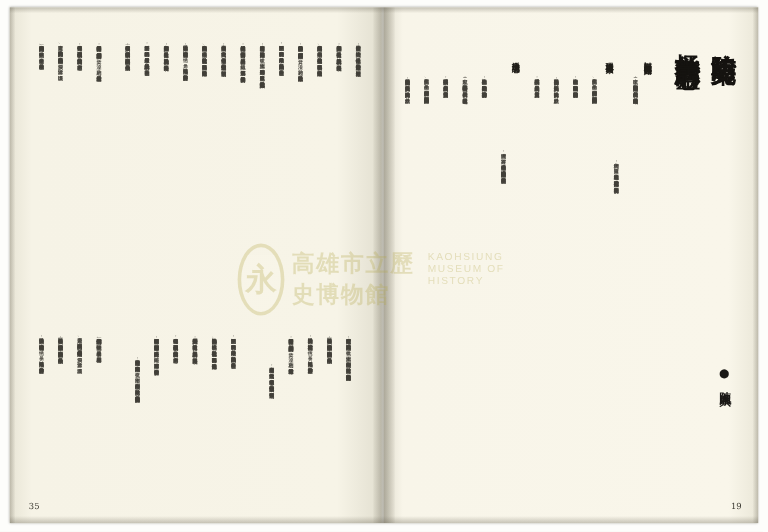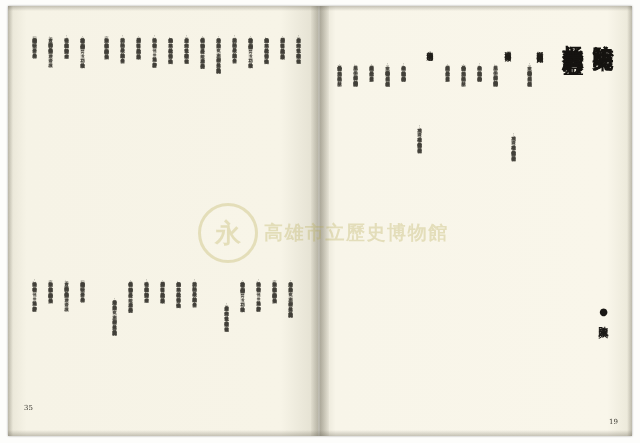--- a/index.html
+++ b/index.html
@@ -134,21 +134,21 @@
       <div class="col blk" style="left:144px;top:272px;width:13px;height:128px;">我們的教育長期偏重升學與考試，忽略了生活教育與公民教育，以致於許多人只知道追求個人的利益，而不懂得尊重公共的秩序與環境。</div>
       <div class="col blk" style="left:160px;top:272px;width:13px;height:128px;">空氣污染的來源包括工廠的煙囪、汽機車的排放廢氣，以及垃圾焚燒所產生的有毒氣體，都市地區的居民首當其衝，呼吸道疾病的罹患率年年升高。</div>
       <div class="col blk" style="left:176px;top:272px;width:13px;height:128px;">法令的制訂固然重要，執行的決心更為關鍵，如果取締只是做做樣子，罰款又遠低於防治設備的成本，業者自然不會主動改善。</div>
 
       <div class="col blk" style="left:208px;top:296px;width:13px;height:104px;">工廠排放的廢水含有重金屬，經由食物鏈進入人體，累積之後造成慢性中毒，這種傷害往往在十幾二十年後才會顯現出來，到時候再來補救就太遲了。</div>
       <div class="col blk" style="left:224px;top:272px;width:13px;height:128px;">筆者多年來從事精神醫療與社區服務工作，深深感覺到台灣人的心靈也受到嚴重的污染，貪婪、冷漠、急功近利，這些才是最難以清除的毒素。</div>
       <div class="col blk" style="left:240px;top:272px;width:13px;height:128px;">除了物質環境的污染之外，社會環境的污染同樣值得重視，色情、暴力、賭博等不良風氣瀰漫，對於青少年身心的影響至深且鉅。</div>
       <div class="col blk" style="left:256px;top:272px;width:13px;height:128px;">醫療工作者在第一線接觸病人，最能體會環境因素對健康的衝擊，因此應該主動關心公共衛生的議題，而不只是被動地治療疾病。</div>
       <div class="col blk" style="left:272px;top:272px;width:13px;height:128px;">這幾年來台灣的經濟發展迅速，工業污染的問題也日趨嚴重，從空氣、水源到土壤，都受到不同程度的破壞，一般民眾雖然有所感受，但是真正的嚴重性恐怕還沒有被充分認識。</div>
 
-      <div class="folio" style="left:16px;bottom:24px;">35</div>
+      <div class="folio" style="left:16px;bottom:10px;">35</div>
     </div>
 
     <div class="page-right">
       <div class="headline h1">防治污染先要</div>
       <div class="headline h2" style="right:48px;top:22px;height:260px;">拯救台灣人的心靈</div>
 
       <div class="byline" style="right:22px;top:300px;">●陳永興</div>
 
       <div class="subhead" style="right:88px;top:40px;height:78px;">探討污染就從這裡開始</div>
       <div class="subhead" style="right:120px;top:40px;height:72px;">環境污染與健康</div>
@@ -169,20 +169,21 @@
 
       <div class="folio" style="right:14px;bottom:10px;">19</div>
     </div>
 
     <div class="gutter"></div>
 
     <div class="watermark">
       <div class="wm-logo">永</div>
       <div class="wm-text">
         <div class="wm-cn">高雄市立歷史博物館</div>
+        <div class="wm-en">KAOHSIUNG MUSEUM OF HISTORY</div>
       </div>
     </div>
 
     <div class="edge-top"></div>
     <div class="edge-bot"></div>
     <div class="edge-l"></div>
     <div class="edge-r"></div>
   </div>
 </div>
 

